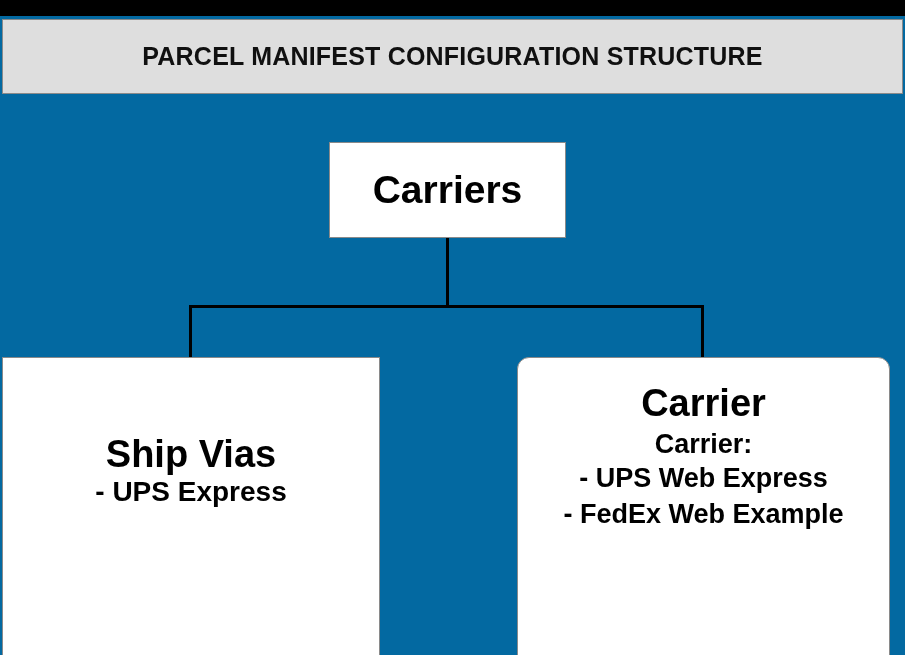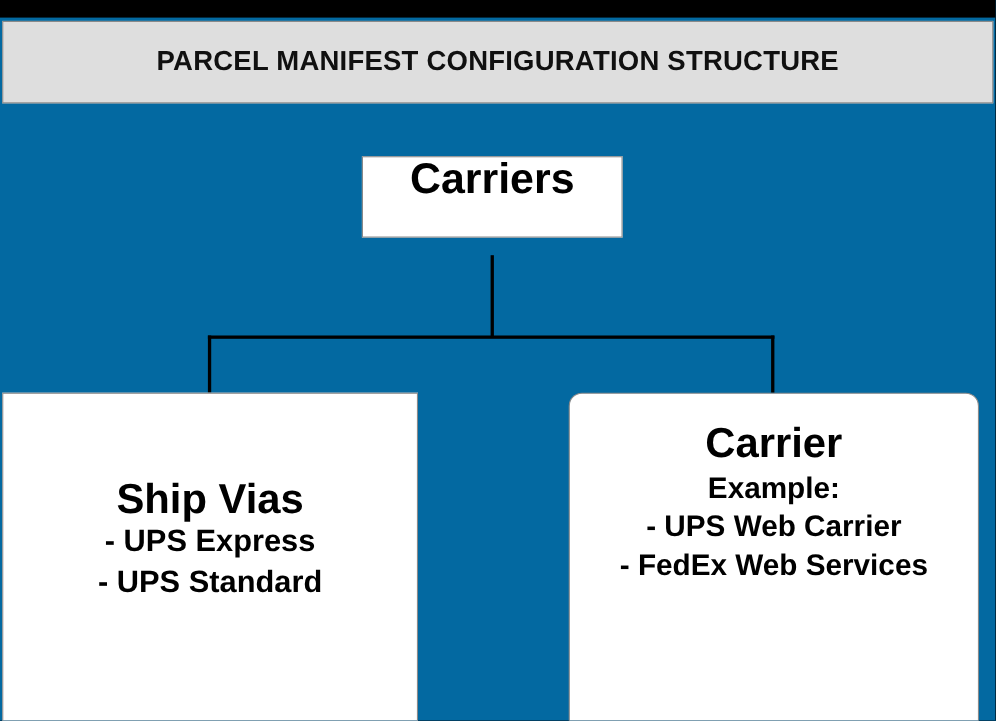--- a/index.html
+++ b/index.html
@@ -55,21 +55,22 @@
     flex-direction: column;
     align-items: center;
     color: #000000;
   }
 
   
   .node-carriers {
     left: 329px;
     top: 126px;
     width: 237px;
-    height: 74px;
+    height: 96px;
+    justify-content: center;
   }
   .node-carriers .node-title {
     font-size: 39px;
     font-weight: bold;
     line-height: 1.05;
     text-align: center;
   }
 
   
   .node-shipvias {
@@ -149,26 +150,25 @@
   <div class="connector conn-vert-right"></div>
 
   <div class="node node-carriers">
     <div class="node-title">Carriers</div>
   </div>
 
   <div class="node node-shipvias">
     <div class="leaf-title">Ship Vias</div>
     <ul class="leaf-list">
       <li>- UPS Express</li>
-      <li>- UPS Standard</li>
     </ul>
   </div>
 
   <div class="node node-facilities">
     <div class="leaf-title">Carrier</div>
-    <div class="leaf-subtitle">Example:</div>
+    <div class="leaf-subtitle">Carrier:</div>
     <ul class="leaf-list">
-      <li>- UPS Web Carrier</li>
-      <li>- FedEx Web Services</li>
+      <li>- UPS Web Express</li>
+      <li>- FedEx Web Example</li>
     </ul>
   </div>
 
 </div>
 
 </body></html>

